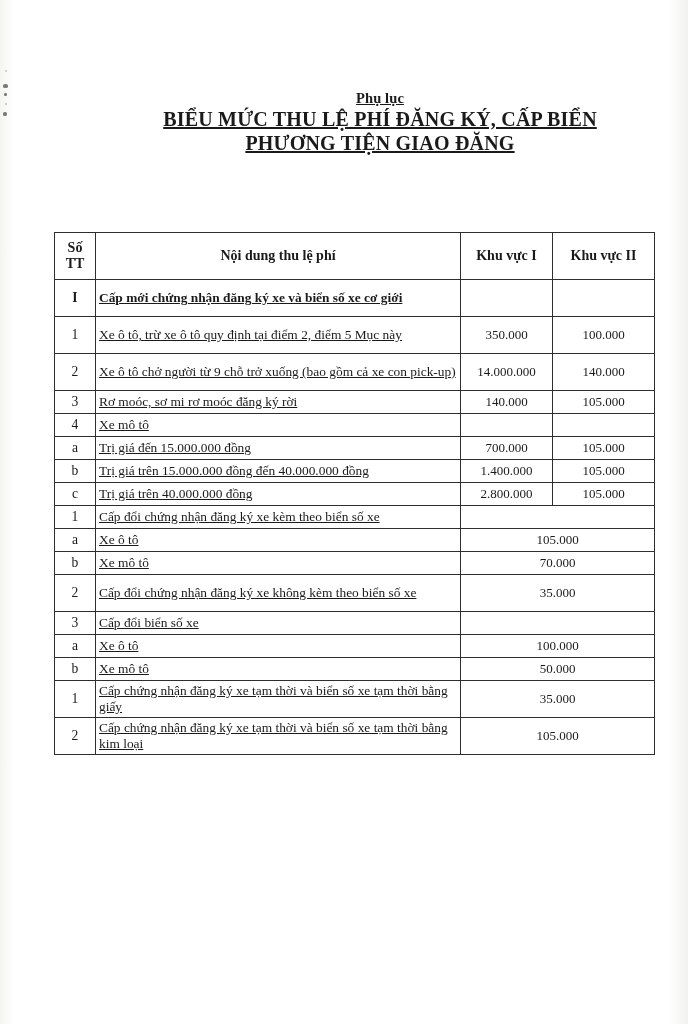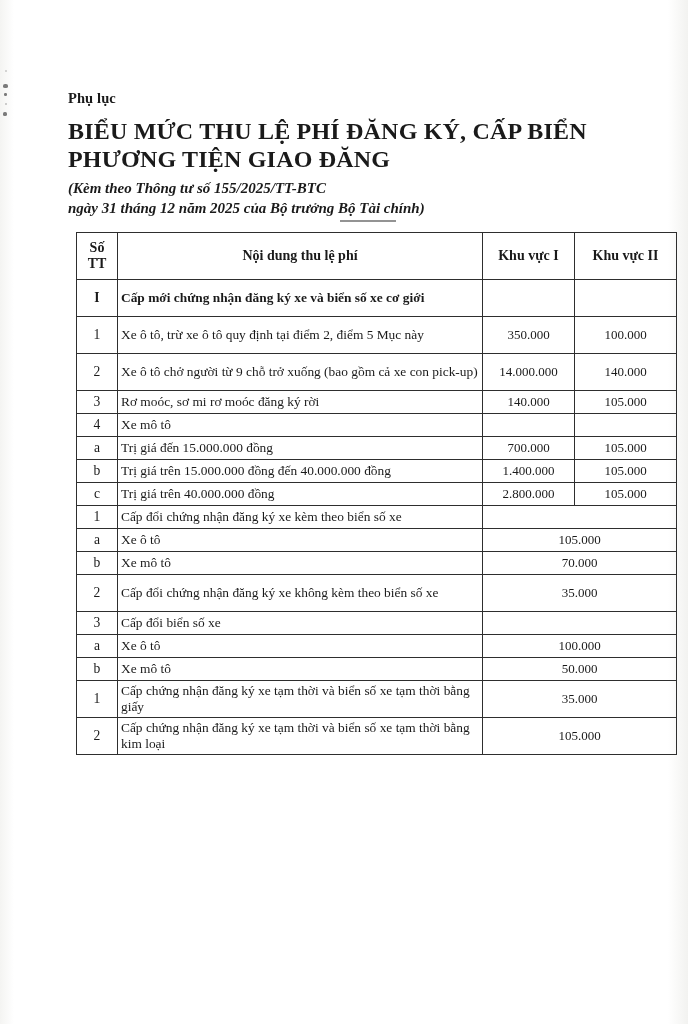--- a/index.html
+++ b/index.html
@@ -41,35 +41,37 @@
   .speck.s5 { left: 3px;  top: 112px; width: 4px; height: 4px; }
 
   .sheet {
     position: absolute;
     inset: 0;
   }
 
   
   .heading {
     position: absolute;
-    left: 68px;
+    left: 80px;
     top: 90px;
     width: 600px;
+    text-align: center;
     line-height: 1.18;
+    text-decoration: underline;
   }
   .h-sub {
     font-size: 14.5px;
     font-weight: bold;
     letter-spacing: .1px;
   }
   .h-main {
-    font-size: 24px;
+    font-size: 20px;
     font-weight: bold;
     letter-spacing: .2px;
-    margin-top: 10px;
+    margin-top: 1px;
   }
   .h-main .line2 { display:block; }
   .h-ital {
     font-size: 15px;
     font-style: italic;
     font-weight: bold;
     margin-top: 4px;
     line-height: 1.35;
   }
   .h-ital .l2 { display:block; position: relative; }
@@ -80,21 +82,21 @@
     bottom: -4px;
     width: 56px;
     height: 2px;
     background: #3a3a3a;
     opacity: .55;
   }
 
   
   .tbl-wrap {
     position: absolute;
-    left: 76px;
+    left: 54px;
     top: 232px;
     width: 600px;
   }
   table.fee {
     border-collapse: collapse;
     width: 100%;
     table-layout: fixed;
     font-size: 13.4px;
   }
   table.fee th,
@@ -122,20 +124,21 @@
   }
   thead th.th-no { line-height: 1.12; }
 
   td.cell-no {
     text-align: center;
     font-size: 13.6px;
   }
   td.cell-desc {
     text-align: left;
     padding-left: 4px;
+    text-decoration: underline;
   }
   td.cell-val {
     text-align: center;
     font-size: 13px;
   }
   tr.section td { font-weight: bold; }
   tr.section td.cell-no { font-weight: bold; }
 
   tr.h2 td { height: 34px; }
   tr.h1 td { height: 20px; }
@@ -150,27 +153,20 @@
 <span class="speck s4"></span>
 <span class="speck s5"></span>
 
 <div class="sheet">
 
   <div class="heading">
     <div class="h-sub">Phụ lục</div>
     <div class="h-main">
       <span>BIỂU MỨC THU LỆ PHÍ ĐĂNG KÝ, CẤP BIỂN</span>
       <span class="line2">PHƯƠNG TIỆN GIAO ĐĂNG</span>
-    </div>
-    <div class="h-ital">
-      <span>(Kèm theo Thông tư số 155/2025/TT-BTC</span>
-      <span class="l2">
-        <span>ngày 31 tháng 12 năm 2025 của Bộ trưởng Bộ Tài chính)</span>
-        <span class="underline-mark"></span>
-      </span>
     </div>
   </div>
 
   <div class="tbl-wrap">
     <table class="fee">
       <colgroup>
         <col class="c-no">
         <col class="c-desc">
         <col class="c-kv1">
         <col class="c-kv2">

